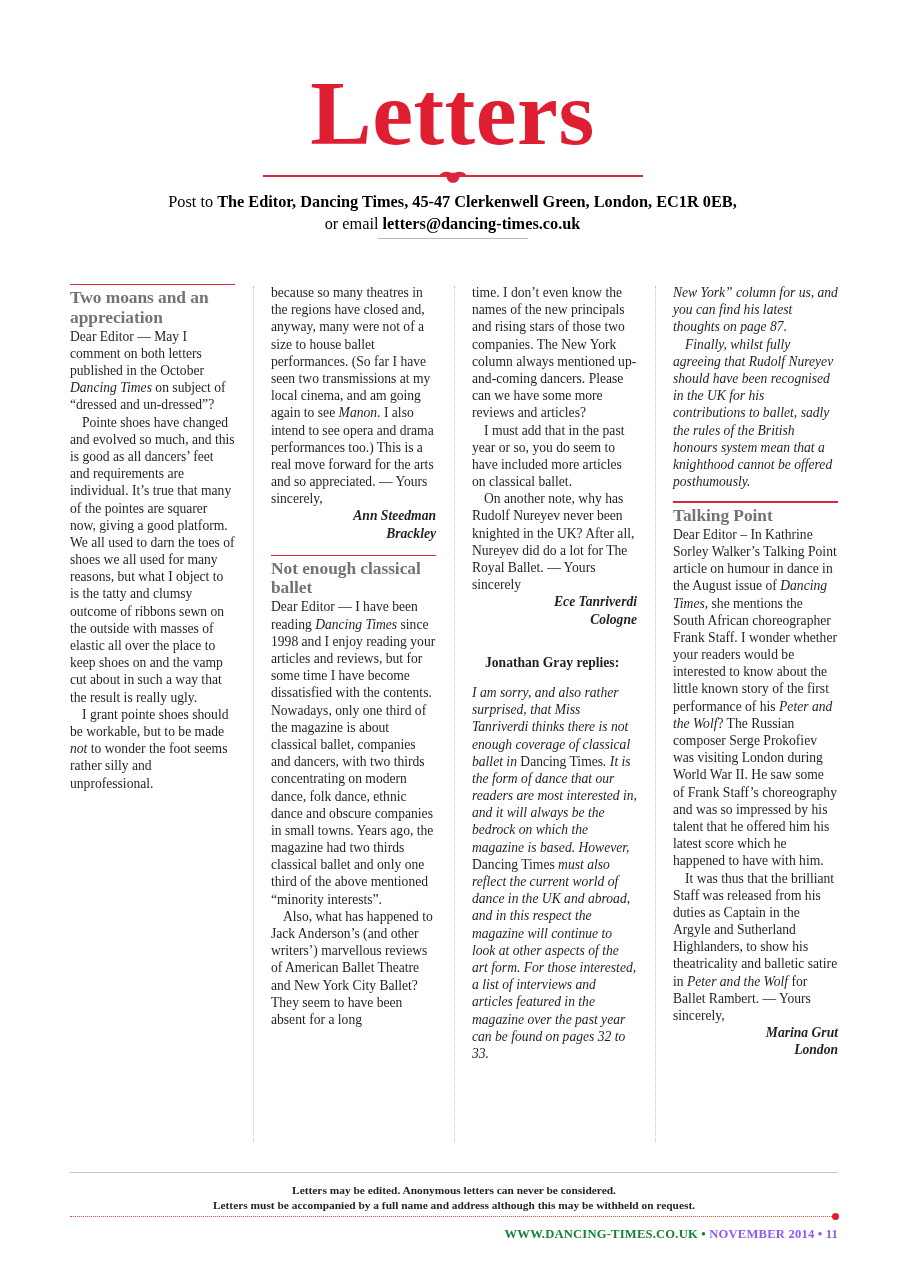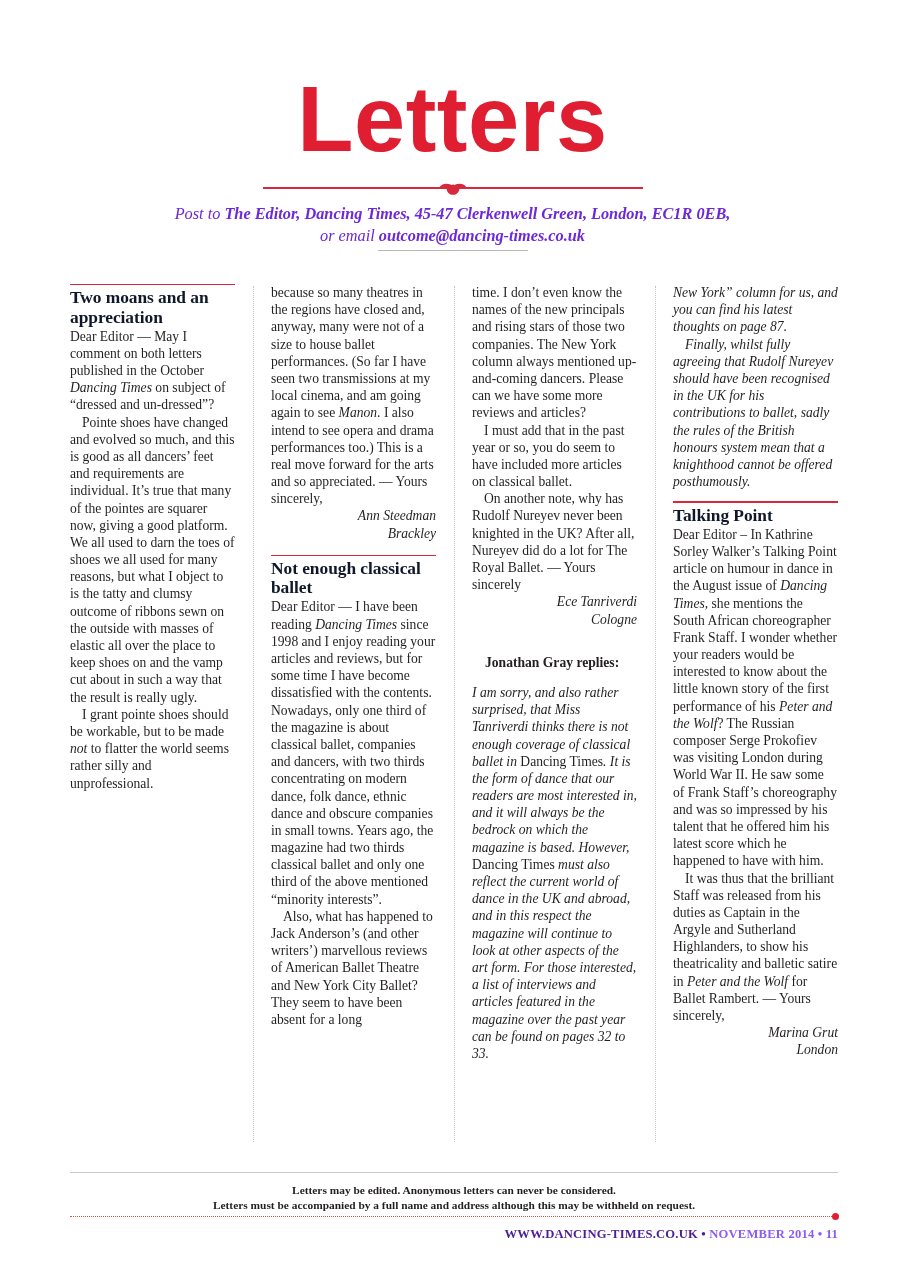--- a/index.html
+++ b/index.html
@@ -26,27 +26,27 @@
 
   
   .masthead {
     position: absolute;
     left: 70px;
     top: 58px;
     width: 765px;
     text-align: center;
   }
   .masthead-title {
-    font-family: Liberation Sans, sans-serif;
+    font-family: Liberation Serif, serif;
     font-weight: bold;
     font-size: 92px;
     line-height: 0.98;
     letter-spacing: 0.5px;
     color: #e01e32;
-    margin: 16px;
+    margin: 10px;
     padding: 0;
   }
   .mast-rule-wrap {
     position: relative;
     width: 380px;
     margin: 6px auto 0 auto;
     height: 18px;
   }
   .mast-rule {
     position: absolute;
@@ -63,22 +63,21 @@
     width: 42px;
     height: 18px;
     color: #d8283c;
   }
   .fleuron svg { display: block; }
 
   .post-line {
     margin-top: 5px;
     font-size: 16.3px;
     line-height: 1.36;
-    color: #6d28d9;
-    font-style: italic;
+    color: #000000;
   }
   .post-line .b { font-weight: bold; }
 
   .email-rule {
     width: 150px;
     height: 1px;
     background: #b9b9b9;
     margin: 3px auto 0 auto;
   }
 
@@ -123,33 +122,33 @@
     height: 1.4px;
     background: #d8283c;
     margin: 0 0 3px 0;
   }
   .sec-rule.first { margin-top: 0; }
   .sec-head {
     font-family: "Liberation Serif", "DejaVu Serif", serif;
     font-weight: bold;
     font-size: 17.4px;
     line-height: 1.10;
-    color: #0f172a;
+    color: #737373;
     margin: 0 0 1px 0;
     letter-spacing: -0.05px;
   }
 
   p.para {
     margin: 0;
   }
   p.para.indent { text-indent: 12px; }
   p.sig {
     margin: 0;
     text-align: right;
-    font-weight: normal;
+    font-weight: bold;
     font-style: italic;
   }
   .it { font-style: italic; }
   .rm { font-style: normal; }
   .reply-name {
     font-weight: bold;
     margin: 13px;
     font-style: normal;
   }
   .spacer-line { height: 13px; }
@@ -195,21 +194,21 @@
   .footer-credit {
     position: absolute;
     left: 70px;
     top: 1227px;
     width: 768px;
     text-align: right;
     font-size: 12.6px;
     font-weight: bold;
     letter-spacing: 0.2px;
   }
-  .footer-credit .site { color: #4c1d95; }
+  .footer-credit .site { color: #15803d; }
   .footer-credit .issue { color: #8b5cf6; }
 </style>
 </head>
 <body>
 
 <div class="page">
 
   <div class="masthead">
     <div class="masthead-title">Letters</div>
 
@@ -222,37 +221,37 @@
           <path d="M21 4.6 C19.6 4.6, 18.6 5.8, 18.6 7.2 L23.4 7.2 C23.4 5.8, 22.4 4.6, 21 4.6 Z" fill="currentColor"></path>
           <path d="M14.6 8.2 L27.4 8.2 C27.4 12.2, 24.6 14.8, 21 14.8 C17.4 14.8, 14.6 12.2, 14.6 8.2 Z" fill="currentColor"></path>
         </svg>
       </div>
     </div>
 
     <div class="post-line">
       <span>Post to </span><span class="b">The Editor, Dancing Times, 45-47 Clerkenwell Green, London, EC1R 0EB,</span>
     </div>
     <div class="post-line" style="margin-top:0;">
-      <span>or email </span><span class="b">outcome@dancing-times.co.uk</span>
+      <span>or email </span><span class="b">letters@dancing-times.co.uk</span>
     </div>
     <div class="email-rule"></div>
   </div>
 
   <div class="columns">
 
     <div class="col">
       <div class="col-inner">
         <div class="sec-rule first"></div>
         <div class="sec-head">Two moans and an appreciation</div>
 
         <p class="para"><span>Dear Editor — May I comment on both letters published in the October </span><span class="it">Dancing Times</span><span> on subject of “dressed and un-dressed”?</span></p>
 
         <p class="para indent">Pointe shoes have changed and evolved so much, and this is good as all dancers’ feet and requirements are individual. It’s true that many of the pointes are squarer now, giving a good platform. We all used to darn the toes of shoes we all used for many reasons, but what I object to is the tatty and clumsy outcome of ribbons sewn on the outside with masses of elastic all over the place to keep shoes on and the vamp cut about in such a way that the result is really ugly.</p>
 
-        <p class="para indent"><span>I grant pointe shoes should be workable, but to be made </span><span class="it">not</span><span> to flatter the world seems rather silly and unprofessional.</span></p>
+        <p class="para indent"><span>I grant pointe shoes should be workable, but to be made </span><span class="it">not</span><span> to wonder the foot seems rather silly and unprofessional.</span></p>
 
 
       </div>
     </div>
 
     <div class="col-gap">
         <div class="col-divider"></div>
       </div>
 
     <div class="col">

